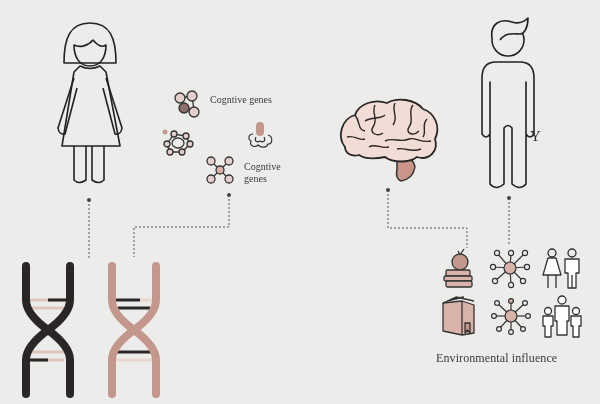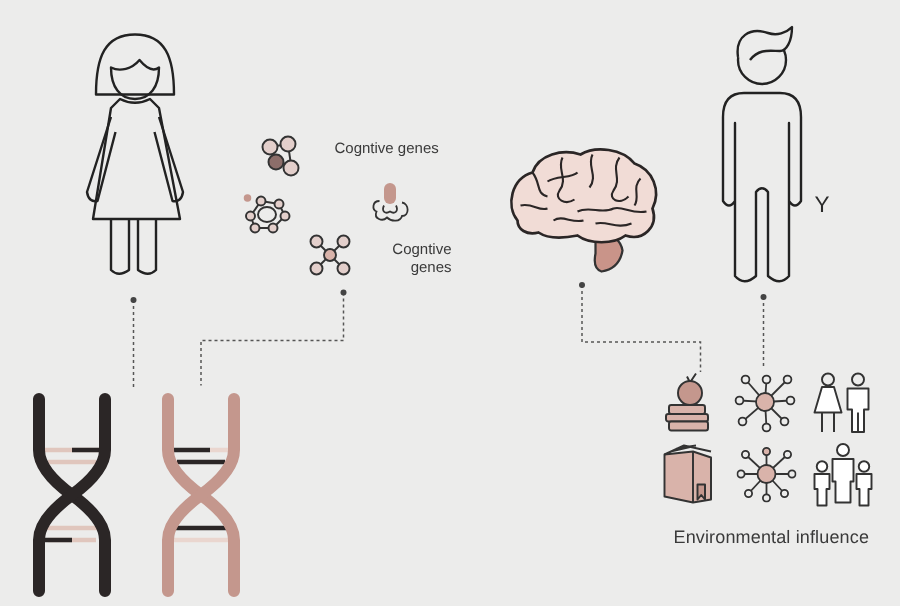--- a/index.html
+++ b/index.html
@@ -1,20 +1,20 @@
 <!DOCTYPE html>
 <html><head>
 <meta charset="utf-8">
 <style>
   html, body { margin:0; padding:0; }
   body { width:600px; height:404px; background:#ececeb; position:relative; overflow:hidden; font-family:"DejaVu Sans", sans-serif; }
   .layer { position:absolute; left:0; top:0; }
-  .label { position:absolute; color:#3a3a3a; font-family:Liberation Sans, sans-serif;margin-left:13px; }
+  .label { position:absolute; color:#3a3a3a; font-family:Liberation Serif, serif; }
   .lbl-genes-1 { left:210px; top:94px; font-size:10px; }
-  .lbl-genes-2 { left:244px; top:161px; font-size:10px; text-align:right; line-height:12px; width:44px; }
+  .lbl-genes-2 { left:244px; top:161px; font-size:10px; text-align:left; line-height:12px; width:44px; }
   .lbl-y { left:530px; top:128px; font-size:15px; color:#2a2a2a; }
   .lbl-env { left:436px; top:351px; font-size:12px; color:#3a3a3a; letter-spacing:0.1px;text-align:right; }
   .icon { position:absolute; }
 </style>
 </head>
 <body>
 
 <svg class="layer" width="600" height="404" viewBox="0 0 600 404">
   <g stroke="#555" stroke-width="1" stroke-dasharray="2,2" fill="none">
 

